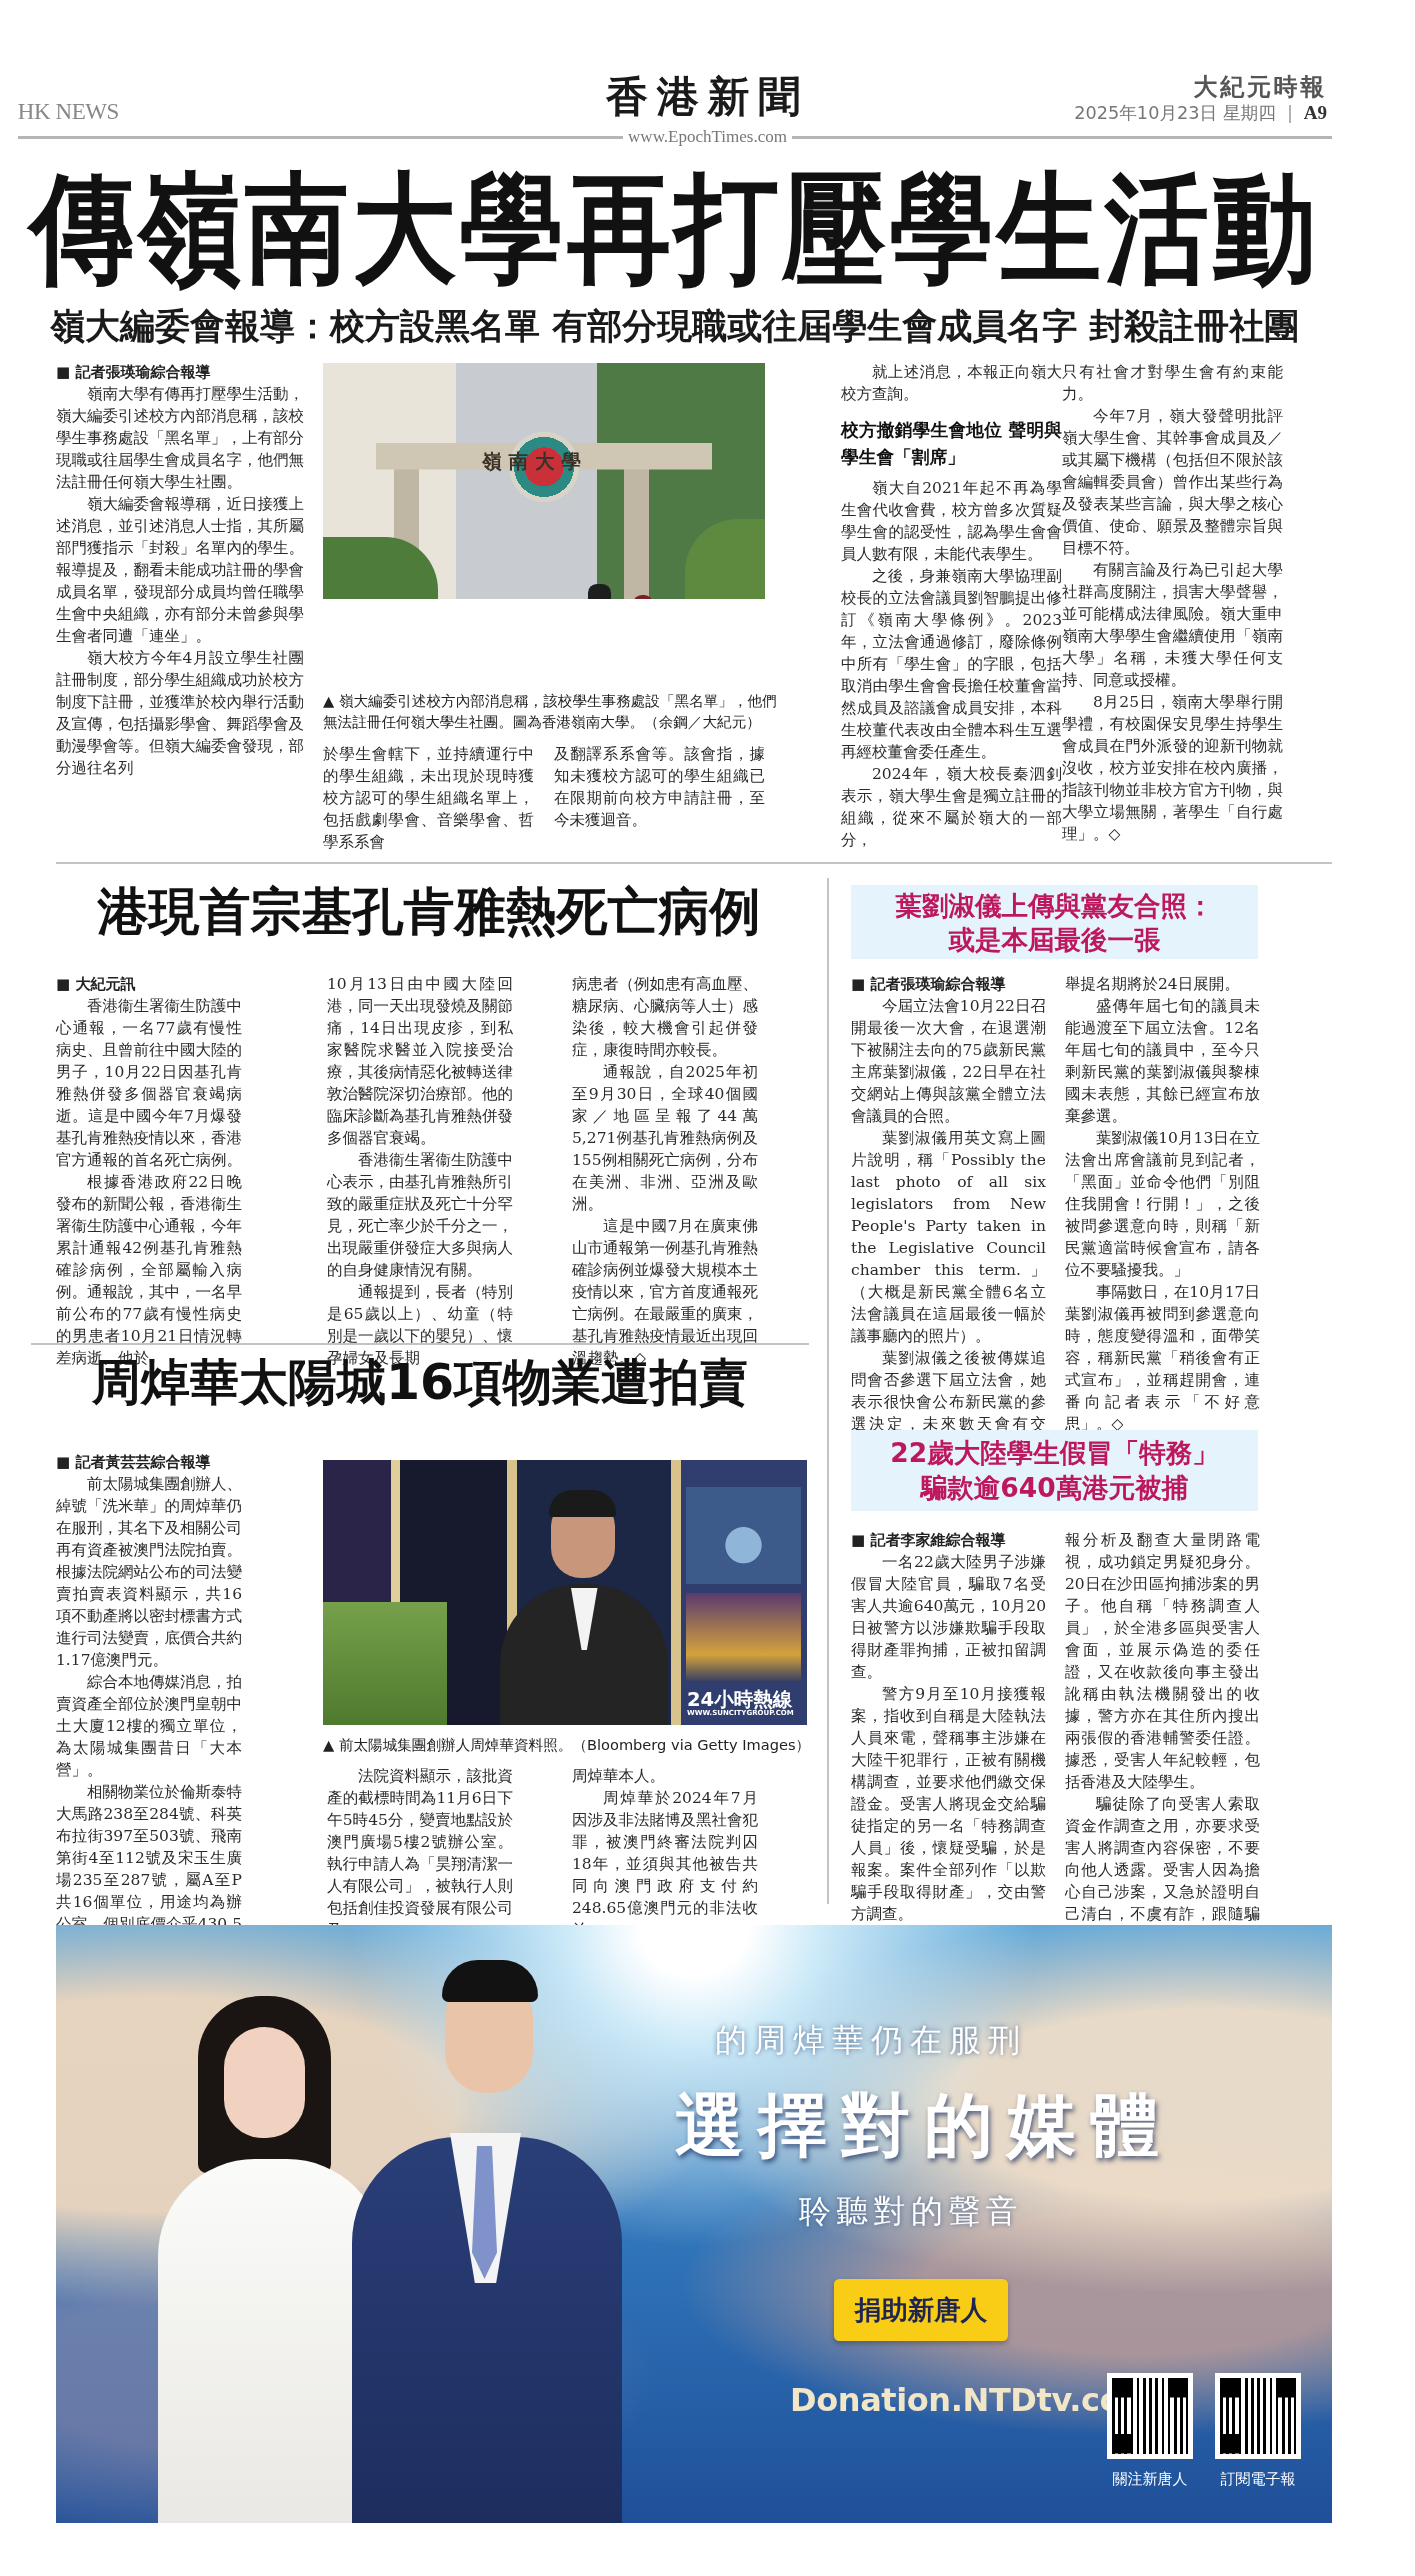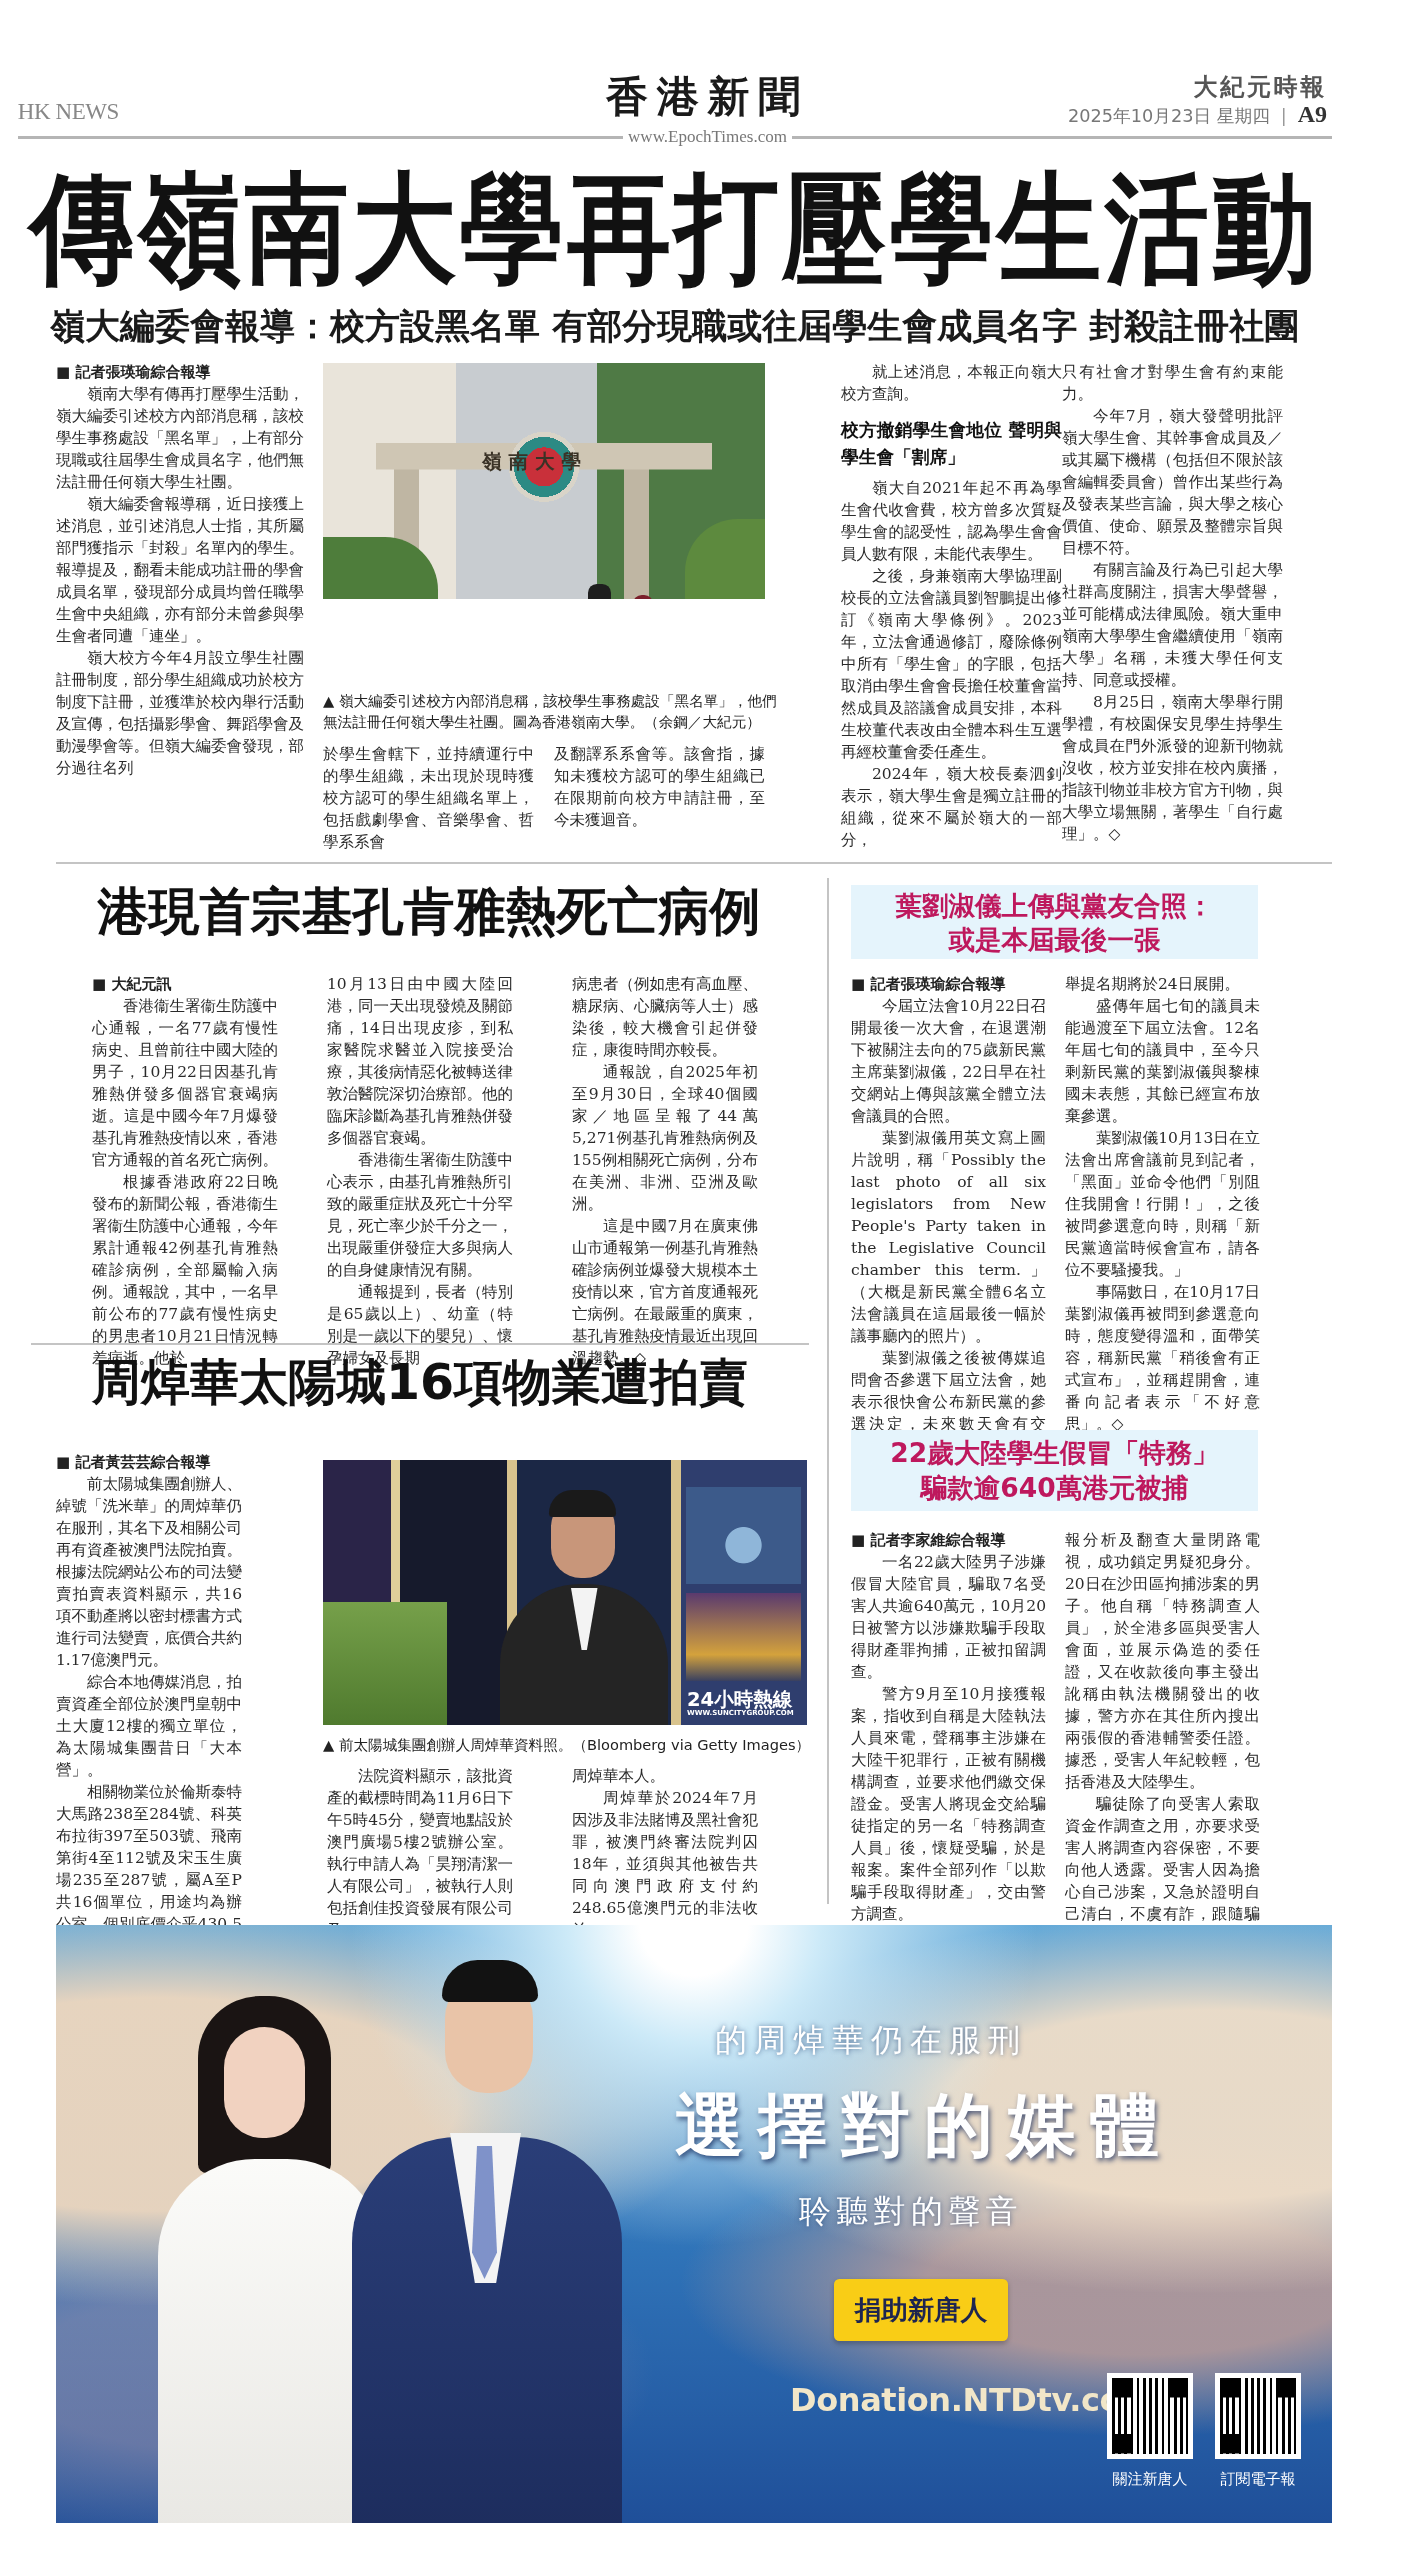--- a/index.html
+++ b/index.html
@@ -4,21 +4,21 @@
 <style>
   * { box-sizing: border-box; margin: 0; padding: 0; }
   body { width: 1415px; height: 2576px; background: #ffffff; color: #231f20; font-family: "DejaVu Serif", serif; position: relative; overflow: hidden; }
   .abs { position: absolute; }
 
   
   .hk-news { left: 17.7px; top: 99px; font-family: "Liberation Serif", serif; font-size: 23px; color: #888; letter-spacing: -0.4px; }
   .section-title { left: 0; width: 1415px; top: 69px; text-align: center; font-family: "DejaVu Sans", sans-serif; font-size: 42px; font-weight: bold; letter-spacing: 8.8px; color: #1a1a1a; }
   .brand { right: 88px; top: 71px; font-family: "DejaVu Serif", serif; font-size: 24px; font-weight: bold; color: #555; letter-spacing: 2.7px; }
   .date-line { right: 88px; top: 101px; font-family: "DejaVu Sans", sans-serif; font-size: 17.7px; color: #777; }
-  .date-line .page { font-family: "Liberation Serif", serif; font-weight: bold; color: #333; font-size: 24px; margin-left: 5.3px; margin-top: 40px; }
+  .date-line .page { font-family: "Liberation Serif", serif; font-weight: bold; color: #333; font-size: 19px; margin-left: 5.3px; margin-top: 40px; }
   .date-line .sep { color: #999; margin-left: 5.3px; }
   .rule-top { left: 17.7px; width: 1314px; top: 136px; height: 2.7px; background: #b5b5b5; }
   .url { left: 0; width: 1415px; top: 127px; text-align: center; }
   .url span { background: #fff; padding: 0 5.3px; font-family: "Liberation Serif", serif; font-size: 17px; color: #777; }
 
   .headline-main { left: 17.7px; width: 1314px; top: 157px; text-align: center; font-family: "DejaVu Serif", serif; font-weight: bold; font-size: 104px; letter-spacing: 3.5px; color: #111; line-height: 124px; transform: scaleY(1.15); transform-origin: top; }
   .subhead-main { left: 17.7px; width: 1314px; top: 303px; text-align: center; font-family: "DejaVu Sans", sans-serif; font-weight: bold; font-size: 35px; color: #1a1a1a; letter-spacing: 0px; }
 
   
   .col { font-family: "DejaVu Serif", serif; font-size: 15.5px; line-height: 22px; color: #2a2a2a; text-align: justify; }
@@ -155,21 +155,21 @@
   <div>只有社會才對學生會有約束能力。</div>
   <p>今年7月，嶺大發聲明批評嶺大學生會、其幹事會成員及／或其屬下機構（包括但不限於該會編輯委員會）曾作出某些行為及發表某些言論，與大學之核心價值、使命、願景及整體宗旨與目標不符。</p>
   <p>有關言論及行為已引起大學社群高度關注，損害大學聲譽，並可能構成法律風險。嶺大重申嶺南大學學生會繼續使用「嶺南大學」名稱，未獲大學任何支持、同意或授權。</p>
   <p>8月25日，嶺南大學舉行開學禮，有校園保安見學生持學生會成員在門外派發的迎新刊物就沒收，校方並安排在校內廣播，指該刊物並非校方官方刊物，與大學立場無關，著學生「自行處理」。◇</p>
 </div>
 
 <div class="abs hr" style="left:56px; top:862px; width:1276px;"></div>
 
 <div class="abs section-head" style="left:31px; top:876px; width:796px; font-size:51px; line-height:71px;">港現首宗基孔肯雅熱死亡病例</div>
 
-<div class="abs col" style="left:56px; top:973px; width:186px;margin-left:36px;">
+<div class="abs col" style="left:56px; top:973px; width:186px;">
   <div class="byline">大紀元訊</div>
   <p>香港衞生署衞生防護中心通報，一名77歲有慢性病史、且曾前往中國大陸的男子，10月22日因基孔肯雅熱併發多個器官衰竭病逝。這是中國今年7月爆發基孔肯雅熱疫情以來，香港官方通報的首名死亡病例。</p>
   <p>根據香港政府22日晚發布的新聞公報，香港衞生署衞生防護中心通報，今年累計通報42例基孔肯雅熱確診病例，全部屬輸入病例。通報說，其中，一名早前公布的77歲有慢性病史的男患者10月21日情況轉差病逝。他於</p>
 </div>
 <div class="abs col" style="left:327px; top:973px; width:186px;">
   <div>10月13日由中國大陸回港，同一天出現發燒及關節痛，14日出現皮疹，到私家醫院求醫並入院接受治療，其後病情惡化被轉送律敦治醫院深切治療部。他的臨床診斷為基孔肯雅熱併發多個器官衰竭。</div>
   <p>香港衞生署衞生防護中心表示，由基孔肯雅熱所引致的嚴重症狀及死亡十分罕見，死亡率少於千分之一，出現嚴重併發症大多與病人的自身健康情況有關。</p>
   <p>通報提到，長者（特別是65歲以上）、幼童（特別是一歲以下的嬰兒）、懷孕婦女及長期</p>
 </div>
 <div class="abs col" style="left:572px; top:973px; width:186px;">

